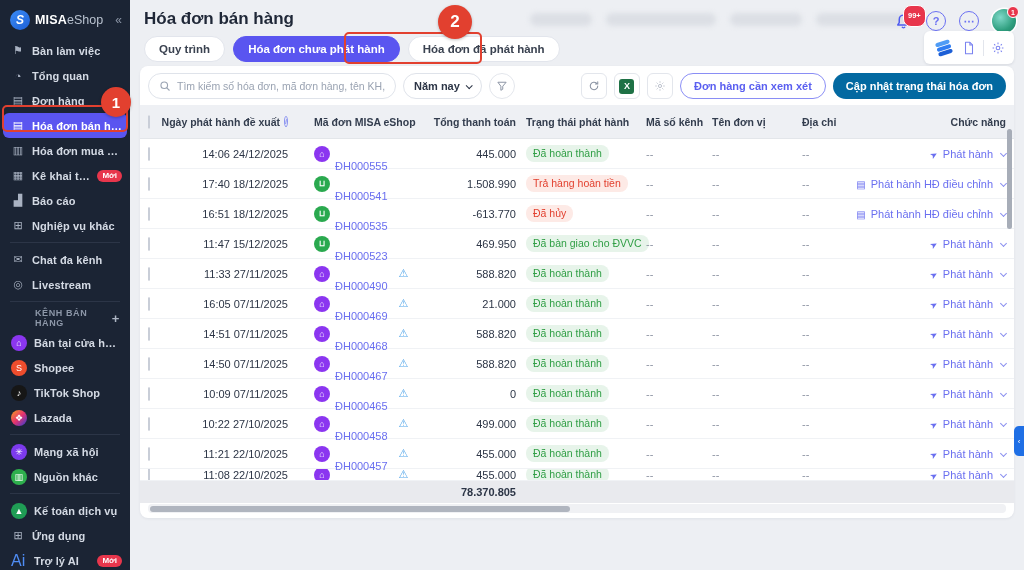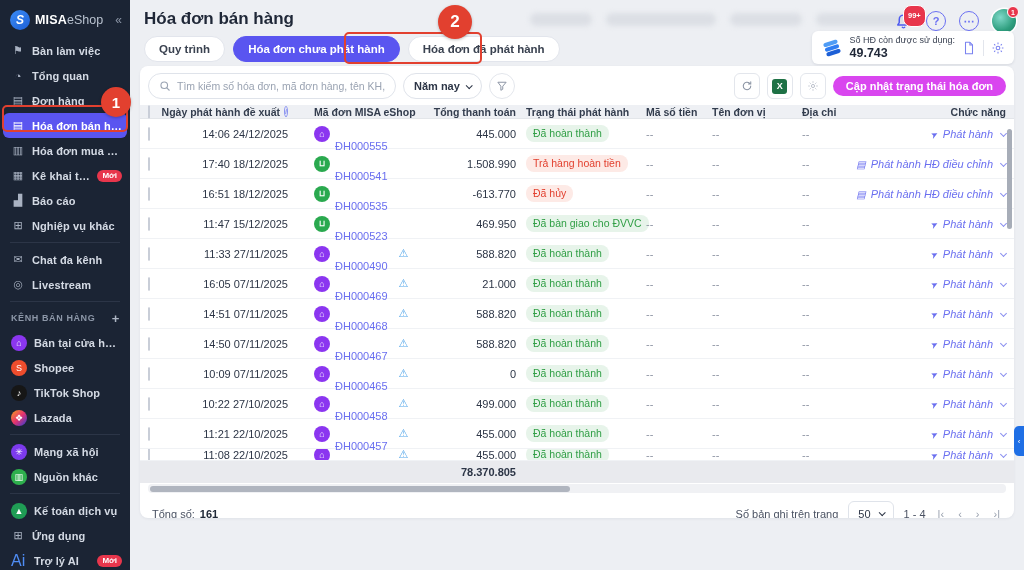--- a/index.html
+++ b/index.html
@@ -15,21 +15,21 @@
   .brand-light { color:#b9c2cf; font-size:12.5px; }
   .collapse-btn { margin-left:auto; color:#8d97a8; font-size:12px; cursor:pointer; }
   .collapse-btn::after { content:"«"; }
   .nav-item { display:flex; align-items:center; gap:7px; height:25px; padding:0 8px 0 11px; cursor:pointer; white-space:nowrap; }
   .nav-item .nico { width:14px; text-align:center; color:#a9b2c2; font-size:11px; flex-shrink:0; }
   .nav-item .nlabel { font-weight:600; color:#d4dae4; font-size:11px; letter-spacing:.1px; overflow:hidden; text-overflow:ellipsis; }
   .nav-item.active { background:#5a55f0; border-radius:6px; margin:0 3px; padding:0 5px 0 8px; }
   .nav-item.active .nlabel, .nav-item.active .nico { color:#fff; }
   .mini-badge { margin-left:auto; background:#e8364c; color:#fff; font-size:8px; font-weight:bold; border-radius:8px; padding:2px 5px; line-height:1; }
   .side-divider { height:1px; background:#2c3547; margin:4px 10px; }
-  .side-section { display:flex; align-items:center; height:24px; padding:0 10px 0 11px; color:#8d97a8; font-size:9px; font-weight:bold; letter-spacing:.6px; }
+  .side-section { display:flex; align-items:center; height:24px; padding:0 10px 0 11px; color:#8d97a8; font-size:9px; font-weight:bold; letter-spacing:.6px;margin-left:24px; }
   .plus-btn { margin-left:auto; color:#aeb6c4; font-size:13px; cursor:pointer; }
   .plus-btn::after { content:"+"; }
   .chan-ic { width:16px; height:16px; border-radius:50%; display:flex; align-items:center; justify-content:center; color:#fff; font-size:9px; flex-shrink:0; }
   .ai-ic { color:#4f8df5; font-weight:normal; font-size:16px; width:16px; flex-shrink:0; }
 
   
   .main { flex:1; position:relative; }
   .page-title { position:absolute; left:14px; top:9px; font-size:17px; font-weight:bold; color:#1f2737; }
 
   
@@ -59,27 +59,27 @@
   .card { position:absolute; left:10px; right:10px; top:66px; height:452px; background:#fff; border-radius:8px; box-shadow:0 1px 3px rgba(20,30,60,.06); overflow:hidden; }
   .toolbar { display:flex; align-items:center; gap:7px; padding:7px 8px 6px 8px; }
   .search-box { width:248px; height:26px; border:1px solid #dfe3ea; border-radius:13px; display:flex; align-items:center; gap:6px; padding:0 10px; color:#98a1b1; }
   .search-box input { border:none; outline:none; flex:1; font-size:10.5px; font-family:inherit; color:#3a4250; background:transparent; }
   .search-box input::placeholder { color:#9aa3b2; }
   .pill-btn { height:26px; border:1px solid #dfe3ea; border-radius:13px; background:#fff; display:flex; align-items:center; gap:6px; padding:0 10px; font-size:11px; font-weight:600; color:#2c3546; cursor:pointer; white-space:nowrap; }
   .sq-btn { width:26px; height:26px; border:1px solid #e3e6ec; border-radius:6px; background:#fff; display:flex; align-items:center; justify-content:center; color:#8a93a3; cursor:pointer; flex-shrink:0; }
   .sq-btn.round { border-radius:13px; }
   .excel-ic { width:15px; height:15px; background:#1e7145; border-radius:3px; color:#fff; font-size:9px; font-weight:bold; display:flex; align-items:center; justify-content:center; }
   .outline-btn { height:26px; border:1px solid #8a8ef5; border-radius:14px; background:#fff; color:#5a5ff0; font-size:11px; font-weight:600; padding:0 13px; cursor:pointer; white-space:nowrap; }
-  .primary-btn { height:20px; border:none; border-radius:14px; background:#d946ef; color:#fff; font-size:11px; font-weight:600; padding:0 13px; cursor:pointer; white-space:nowrap; }
+  .primary-btn { height:26px; border:none; border-radius:14px; background:#0369a1; color:#fff; font-size:11px; font-weight:600; padding:0 13px; cursor:pointer; white-space:nowrap; }
   .chev { display:inline-block; width:5px; height:5px; border-right:1.5px solid currentColor; border-bottom:1.5px solid currentColor; transform:rotate(45deg) translateY(-1px); }
 
   
   .tbl { position:relative; font-size:11px; color:#2c3546; }
   .trow { display:flex; align-items:center; height:30px; border-bottom:1px solid #f0f2f5; padding:0 8px; }
-  .thead { height:14px; background:#eef0f4; border-bottom:1px solid #e3e6ea; font-weight:bold; color:#333d4e; font-size:10.5px; }
+  .thead { height:34px; background:#eef0f4; border-bottom:1px solid #e3e6ea; font-weight:bold; color:#333d4e; font-size:10.5px; }
   .c-cb{ width:26px; flex-shrink:0; }
   .c-date{ width:140px; flex-shrink:0; text-align:right; padding-right:26px; white-space:nowrap; }
   .thead .c-date { display:flex; justify-content:flex-end; align-items:center; gap:4px; }
   .c-code{ width:118px; flex-shrink:0; display:flex; align-items:center; gap:5px; white-space:nowrap; }
   .c-total{ width:84px; flex-shrink:0; text-align:right; white-space:nowrap; }
   .c-status{ width:120px; flex-shrink:0; padding-left:10px; white-space:nowrap; }
   .c-tax{ width:70px; flex-shrink:0; padding-left:10px; }
   .c-unit{ width:96px; flex-shrink:0; padding-left:6px; }
   .c-addr{ width:42px; flex-shrink:0; }
   .c-func{ flex:1; display:flex; justify-content:flex-end; align-items:center; gap:5px; white-space:nowrap; }
@@ -90,21 +90,21 @@
   .chan.store-bag { background:#8b36f0; }
   .chan.store-bag::after { content:"⌂"; }
   .chan.cart { background:#2aa94f; }
   .chan.cart::after { content:"⊔"; font-weight:bold; font-size:8px; }
   .code-link { color:#6a6ff0; cursor:pointer;margin-top:25px; }
   .warn-ic { color:#57a8ea; font-size:11px; margin-left:6px; }
   .warn-ic::after { content:"⚠"; }
   .badge { display:inline-block; border-radius:8px; padding:3px 7px; font-size:10.5px; line-height:1; }
   .badge.green { background:#e7f4ea; color:#2f9e44; }
   .badge.red { background:#fdeae6; color:#e2402f; }
-  .action-link { color:#6a6ff0; cursor:pointer; display:flex; align-items:center; gap:5px;font-style:italic; }
+  .action-link { color:#6a6ff0; cursor:pointer; display:flex; align-items:center; gap:5px; }
   .act-ic.send::after { content:"➤"; display:inline-block; transform:rotate(-30deg); font-size:9px; }
   .act-ic.doc::after { content:"▤"; font-size:10px; }
   .func-chev { width:5px; height:5px; border-right:1.5px solid #8b90f0; border-bottom:1.5px solid #8b90f0; transform:rotate(45deg); margin-left:3px; cursor:pointer; }
   .row-clip { height:12px; overflow:hidden; }
   .sumrow { display:flex; align-items:center; height:22px; background:#e9eaee; padding:0 8px; font-weight:bold; }
   .vscroll { position:absolute; right:2px; top:24px; width:5px; height:100px; background:#a7adb8; border-radius:3px; }
   .hscroll { height:9px; margin:1px 8px 0 8px; background:#f0f1f4; border-radius:4px; position:relative; }
   .hscroll .thumb { position:absolute; left:2px; top:1.5px; width:420px; height:6px; background:#b0b5bf; border-radius:3px; cursor:grab; }
 
   
@@ -325,24 +325,20 @@
 
     <div class="license-card">
       <span class="lic-ic">
         <svg width="22" height="22" viewBox="0 0 24 24">
             <g transform="rotate(-18 12 12)">
               <rect x="4" y="4.5" width="16" height="4.4" rx="2.2" fill="#4f9cf5"></rect>
               <rect x="4" y="9.8" width="16" height="4.4" rx="2.2" fill="#2f7df2"></rect>
               <rect x="4" y="15.1" width="16" height="4.4" rx="2.2" fill="#1d5fd6"></rect>
             </g>
           </svg>
-      </span>
-      <span>
-        <div class="lic-label">Số HĐ còn được sử dụng:</div>
-        <div class="lic-value">49.743</div>
       </span>
       <span class="lic-ic">
         <svg width="14" height="14" viewBox="0 0 16 16">
             <path d="M4 1.5h5l3 3v10H4z" fill="none" stroke="#7a82f0" stroke-width="1.2" stroke-linejoin="round"></path>
             <path d="M9 1.5v3h3" fill="none" stroke="#7a82f0" stroke-width="1.2"></path>
           </svg>
       </span>
       <span class="lic-sep"></span>
       <span class="lic-ic">
         <svg width="14" height="14" viewBox="0 0 16 16">
@@ -379,34 +375,35 @@
         </div>
         <div class="sq-btn">
           <span class="excel-ic">X</span>
         </div>
         <div class="sq-btn">
           <svg width="12" height="12" viewBox="0 0 16 16">
               <circle cx="8" cy="8" r="2.1" fill="none" stroke="#b4bac6" stroke-width="1.2"></circle>
               <path d="M8 1.8v1.8M8 12.4v1.8M1.8 8h1.8M12.4 8h1.8M3.6 3.6l1.3 1.3M11.1 11.1l1.3 1.3M12.4 3.6l-1.3 1.3M4.9 11.1l-1.3 1.3" stroke="#b4bac6" stroke-width="1.2"></path>
             </svg>
         </div>
+        <button class="outline-btn">Đơn hàng cần xem xét</button>
         <button class="primary-btn">Cập nhật trạng thái hóa đơn</button>
       </div>
 
       <div class="tbl">
         <div class="trow thead">
           <span class="c-cb"><span class="cbx"></span></span>
           <span class="c-date">
             <span>Ngày phát hành đề xuất</span>
             <span class="info-ic">i</span>
           </span>
           <span class="c-code">Mã đơn MISA eShop</span>
           <span class="c-total">Tổng thanh toán</span>
           <span class="c-status">Trạng thái phát hành</span>
-          <span class="c-tax">Mã số tiền</span>
+          <span class="c-tax">Mã số kênh</span>
           <span class="c-unit">Tên đơn vị</span>
           <span class="c-addr">Địa chỉ</span>
           <span class="c-func">Chức năng</span>
         </div>
 
         <div>
 
             <div class="trow">
               <span class="c-cb"><span class="cbx"></span></span>
               <span class="c-date">14:06 24/12/2025</span>

